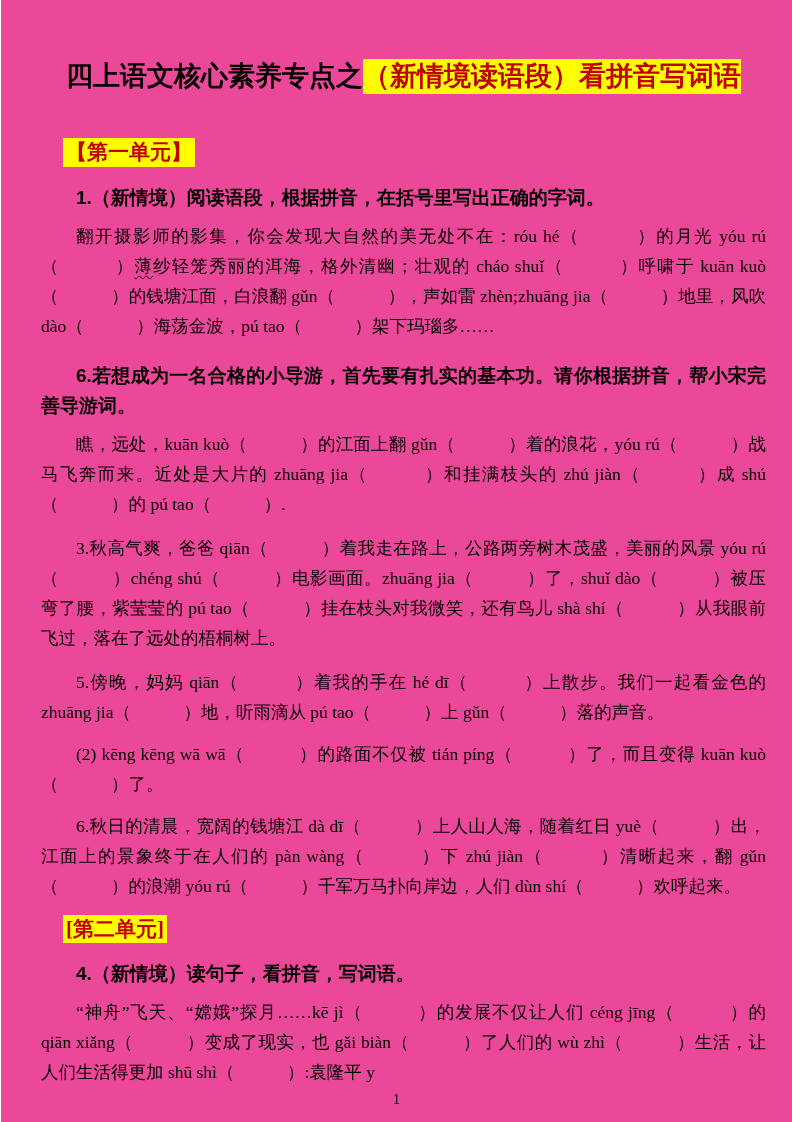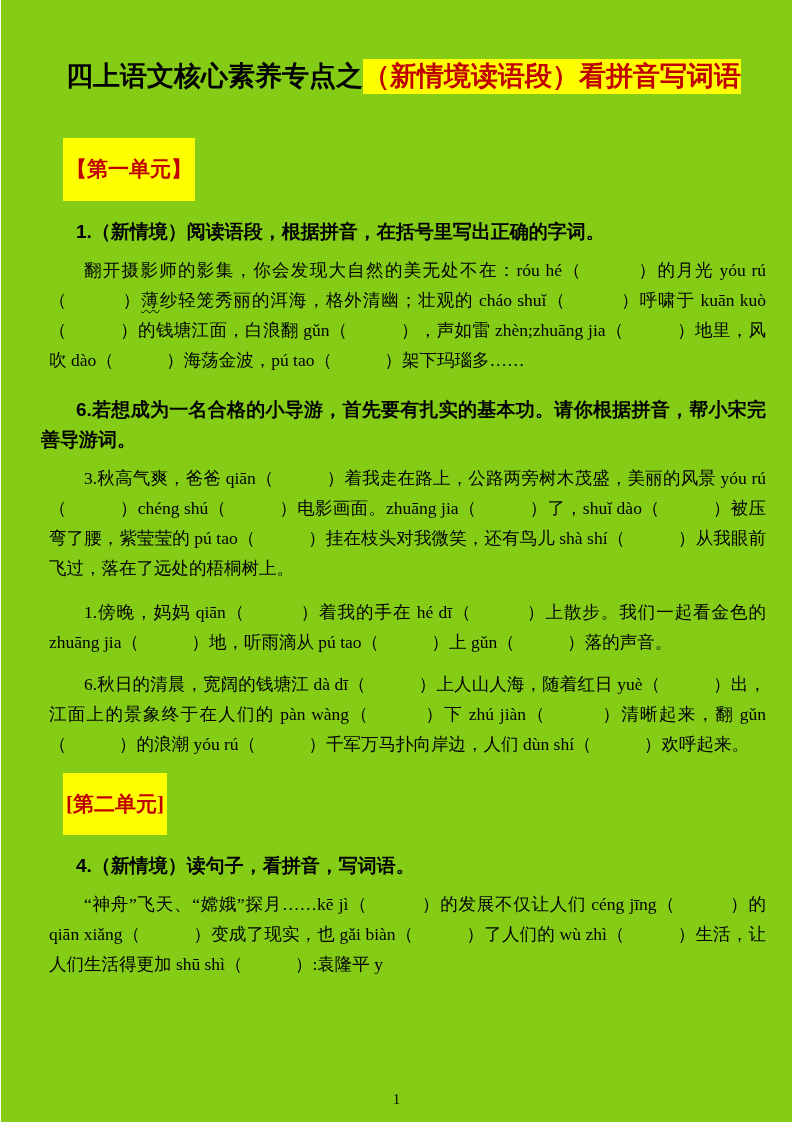--- a/index.html
+++ b/index.html
@@ -1,41 +1,41 @@
 <!DOCTYPE html>
 <html style="--hl: #FFFF00; --red: #C00000;"><head>
 <meta charset="utf-8">
 <style>
   html,body{margin:0;padding:0;background:#ffffff;}
   .page{
-    width:791px;height:1122px;background:#84cc16;position:relative;overflow:hidden;
+    width:791px;height:1122px;background:#ec4899;position:relative;overflow:hidden;
     font-family:"Liberation Serif","DejaVu Serif",serif;color:#000;
     margin:0 auto;box-sizing:border-box;
   }
   .content{padding:58px 26px 0 40px;box-sizing:border-box;}
   .title{
     font-family:"Liberation Sans","DejaVu Sans",sans-serif;
     font-size:27px;font-weight:bold;text-align:center;
     margin:0 0 44px 0;line-height:1.35;white-space:nowrap;
   }
   .title .t-hl{background:var(--hl,#FFFF00);color:var(--red,#C00000);padding:2px 0 3px 0;}
   .unit-header{margin:0 0 12px 22px;}
   .unit-header .u-hl{
     display:inline-block;background:var(--hl,#FFFF00);color:var(--red,#C00000);
-    font-weight:bold;font-size:21px;line-height:1.25;padding:18px 3px;
+    font-weight:bold;font-size:21px;line-height:1.25;padding:1px 3px;
     font-family:"Liberation Serif","DejaVu Serif",serif;
   }
   .q-head{
     font-family:"Liberation Sans","DejaVu Sans",sans-serif;
     font-weight:bold;font-size:19px;line-height:30px;
     margin:16px 0 8px 0;text-indent:35px;text-align:justify;
   }
   .para{
     font-size:17.5px;line-height:30px;text-align:justify;
-    text-indent:2em;margin:0 0 14px 8px;
+    text-indent:2em;margin:0 0 14px 0;
   }
   .para.tight{margin-bottom:12px;}
   .wavy{
     text-decoration-line:underline;
     text-decoration-style:wavy;
     text-decoration-thickness:1px;
     text-underline-offset:3px;
   }
   .pagenum{
     position:absolute;bottom:14px;left:0;right:0;text-align:center;
@@ -53,25 +53,27 @@
     <div class="unit-header">
       <span class="u-hl">【第一单元】</span>
     </div>
 
     <div class="q-head">1.（新情境）阅读语段，根据拼音，在括号里写出正确的字词。</div>
 
     <p class="para" style="margin-bottom:20px;"><span>翻开摄影师的影集，你会发现大自然的美无处不在：róu hé（　　　）的月光 yóu rú（　　　）</span><span class="wavy">薄</span><span>纱轻笼秀丽的洱海，格外清幽；壮观的 cháo shuǐ（　　　）呼啸于 kuān kuò（　　　）的钱塘江面，白浪翻 gǔn（　　　），声如雷 zhèn;zhuāng jia（　　　）地里，风吹 dào（　　　）海荡金波，pú tao（　　　）架下玛瑙多……</span></p>
 
     <div class="q-head">6.若想成为一名合格的小导游，首先要有扎实的基本功。请你根据拼音，帮小宋完善导游词。</div>
 
+    <p class="para">瞧，远处，kuān kuò（　　　）的江面上翻 gǔn（　　　）着的浪花，yóu rú（　　　）战马飞奔而来。近处是大片的 zhuāng jia（　　　）和挂满枝头的 zhú jiàn（　　　）成 shú（　　　）的 pú tao（　　　）.</p>
 
     <p class="para">3.秋高气爽，爸爸 qiān（　　　）着我走在路上，公路两旁树木茂盛，美丽的风景 yóu rú（　　　）chéng shú（　　　）电影画面。zhuāng jia（　　　）了，shuǐ dào（　　　）被压弯了腰，紫莹莹的 pú tao（　　　）挂在枝头对我微笑，还有鸟儿 shà shí（　　　）从我眼前飞过，落在了远处的梧桐树上。</p>
 
-    <p class="para tight">1.傍晚，妈妈 qiān（　　　）着我的手在 hé dī（　　　）上散步。我们一起看金色的 zhuāng jia（　　　）地，听雨滴从 pú tao（　　　）上 gǔn（　　　）落的声音。</p>
+    <p class="para tight">5.傍晚，妈妈 qiān（　　　）着我的手在 hé dī（　　　）上散步。我们一起看金色的 zhuāng jia（　　　）地，听雨滴从 pú tao（　　　）上 gǔn（　　　）落的声音。</p>
 
+    <p class="para tight">(2) kēng kēng wā wā（　　　）的路面不仅被 tián píng（　　　）了，而且变得 kuān kuò（　　　）了。</p>
 
     <p class="para">6.秋日的清晨，宽阔的钱塘江 dà dī（　　　）上人山人海，随着红日 yuè（　　　）出，江面上的景象终于在人们的 pàn wàng（　　　）下 zhú jiàn（　　　）清晰起来，翻 gǔn（　　　）的浪潮 yóu rú（　　　）千军万马扑向岸边，人们 dùn shí（　　　）欢呼起来。</p>
 
     <div class="unit-header">
       <span class="u-hl">[第二单元]</span>
     </div>
 
     <div class="q-head">4.（新情境）读句子，看拼音，写词语。</div>
 
     <p class="para">“神舟”飞天、“嫦娥”探月……kē jì（　　　）的发展不仅让人们 céng jīng（　　　）的 qiān xiǎng（　　　）变成了现实，也 gǎi biàn（　　　）了人们的 wù zhì（　　　）生活，让人们生活得更加 shū shì（　　　）:袁隆平 y</p>

